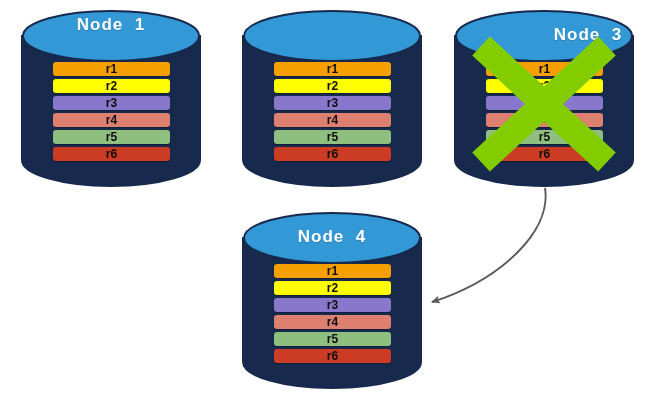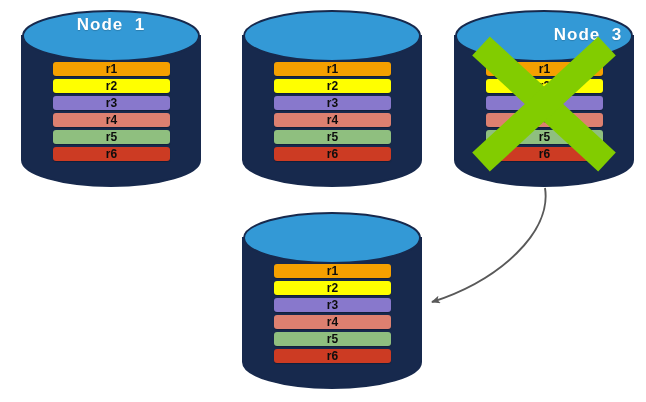--- a/index.html
+++ b/index.html
@@ -162,20 +162,21 @@
         <svg class="x-overlay" width="178" height="176" viewBox="0 0 178 176">
           <line x1="26" y1="36" x2="152" y2="152" stroke="#82CC00" stroke-width="26" stroke-linecap="butt"></line>
           <line x1="152" y1="36" x2="26" y2="152" stroke="#82CC00" stroke-width="26" stroke-linecap="butt"></line>
         </svg>
       </div>
       <div class="node" style="left: 243px; top: 212px; width: 178px; height: 176px;">
         <svg class="node-svg" width="178" height="176" viewBox="0 0 178 176">
           <path d="M 0,26 L 0,150 A 89,26 0 0 0 178,150 L 178,26 Z" fill="#17294D" stroke="#17294D" stroke-width="2"></path>
           <ellipse cx="89" cy="26" rx="88" ry="25" fill="#3399D6" stroke="#17294D" stroke-width="2"></ellipse>
         </svg>
+        <div class="node-title" style="top: 15px;">Node  4</div>
         <div class="rows" style="left: 31px; width: 117px; top: 52px;">
           <div class="row-bar" style="background: rgb(245, 160, 0); height: 14px; margin-bottom: 3px;">
             <span>r1</span>
           </div>
           <div class="row-bar" style="background: rgb(255, 255, 0); height: 14px; margin-bottom: 3px;">
             <span>r2</span>
           </div>
           <div class="row-bar" style="background: rgb(136, 120, 204); height: 14px; margin-bottom: 3px;">
             <span>r3</span>
           </div>

